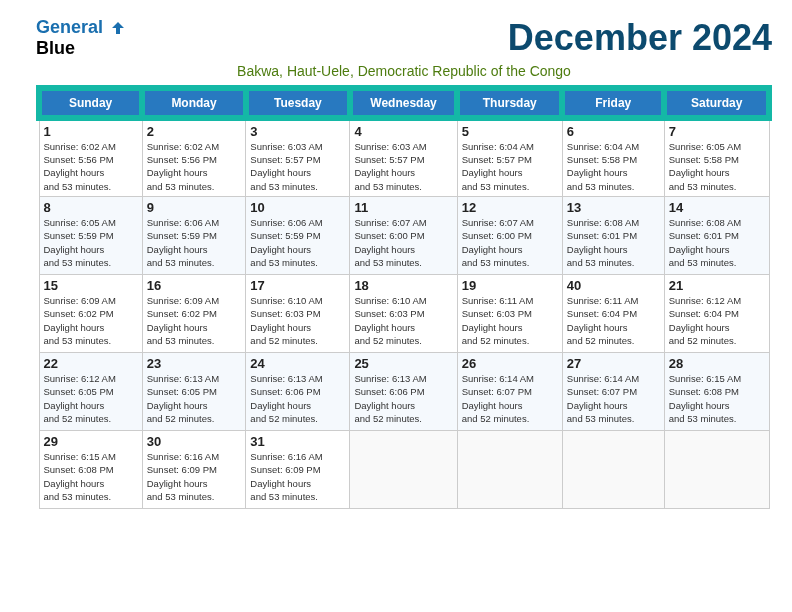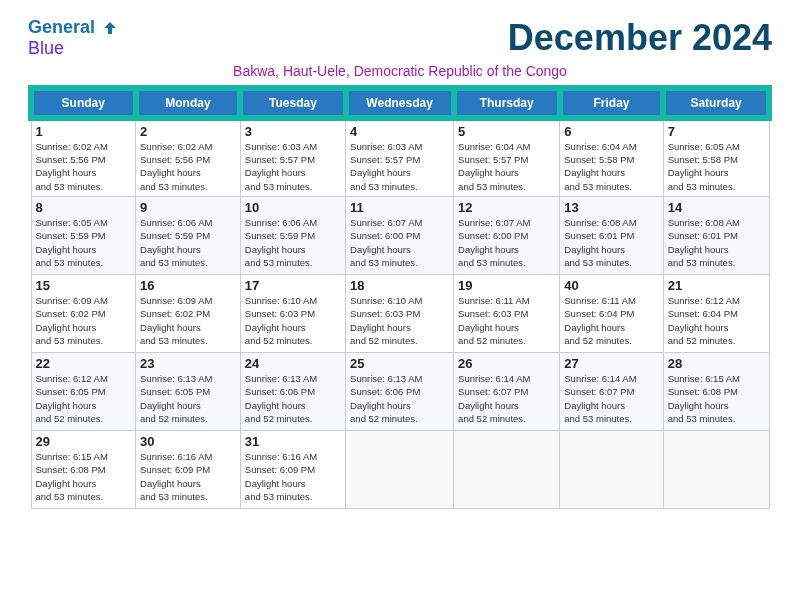--- a/index.html
+++ b/index.html
@@ -5,51 +5,51 @@
     * { margin: 0; padding: 0; box-sizing: border-box; }
     body {
       font-family: Arial, sans-serif;
       background: #fff;
       width: 792px;
       height: 612px;
       overflow: hidden;
     }
     .page {
       width: 792px;
-      padding: 18px 20px 10px 28px;
+      padding: 18px 20px 10px 36px;
     }
     .header-row {
       display: flex;
       align-items: flex-start;
       justify-content: space-between;
       margin-bottom: 4px;
     }
     .logo {
       display: flex;
       flex-direction: column;
       align-items: flex-start;
     }
     .logo-text {
       font-size: 18px;
       font-weight: bold;
       color: #333;
       line-height: 1.1;
     }
     .logo-text span.blue { color: #1a6faf; }
-    .logo-line2 { color: #6d28d9; font-size: 18px; font-weight: normal; }
+    .logo-line2 { color: #000000; font-size: 18px; font-weight: bold; }
     .title-block { text-align: right; }
     .month-title {
       font-size: 36px;
       font-weight: bold;
       color: #0c4a6e;
       line-height: 1.1;
     }
     .subtitle {
       font-size: 14px;
-      color: #a21caf;
+      color: #4d7c0f;
       text-align: center;
       margin-bottom: 6px;
     }
     table {
       width: 100%;
       border-collapse: collapse;
       font-size: 10px;
     }
     thead tr th {
       background-color: #2879c0;

